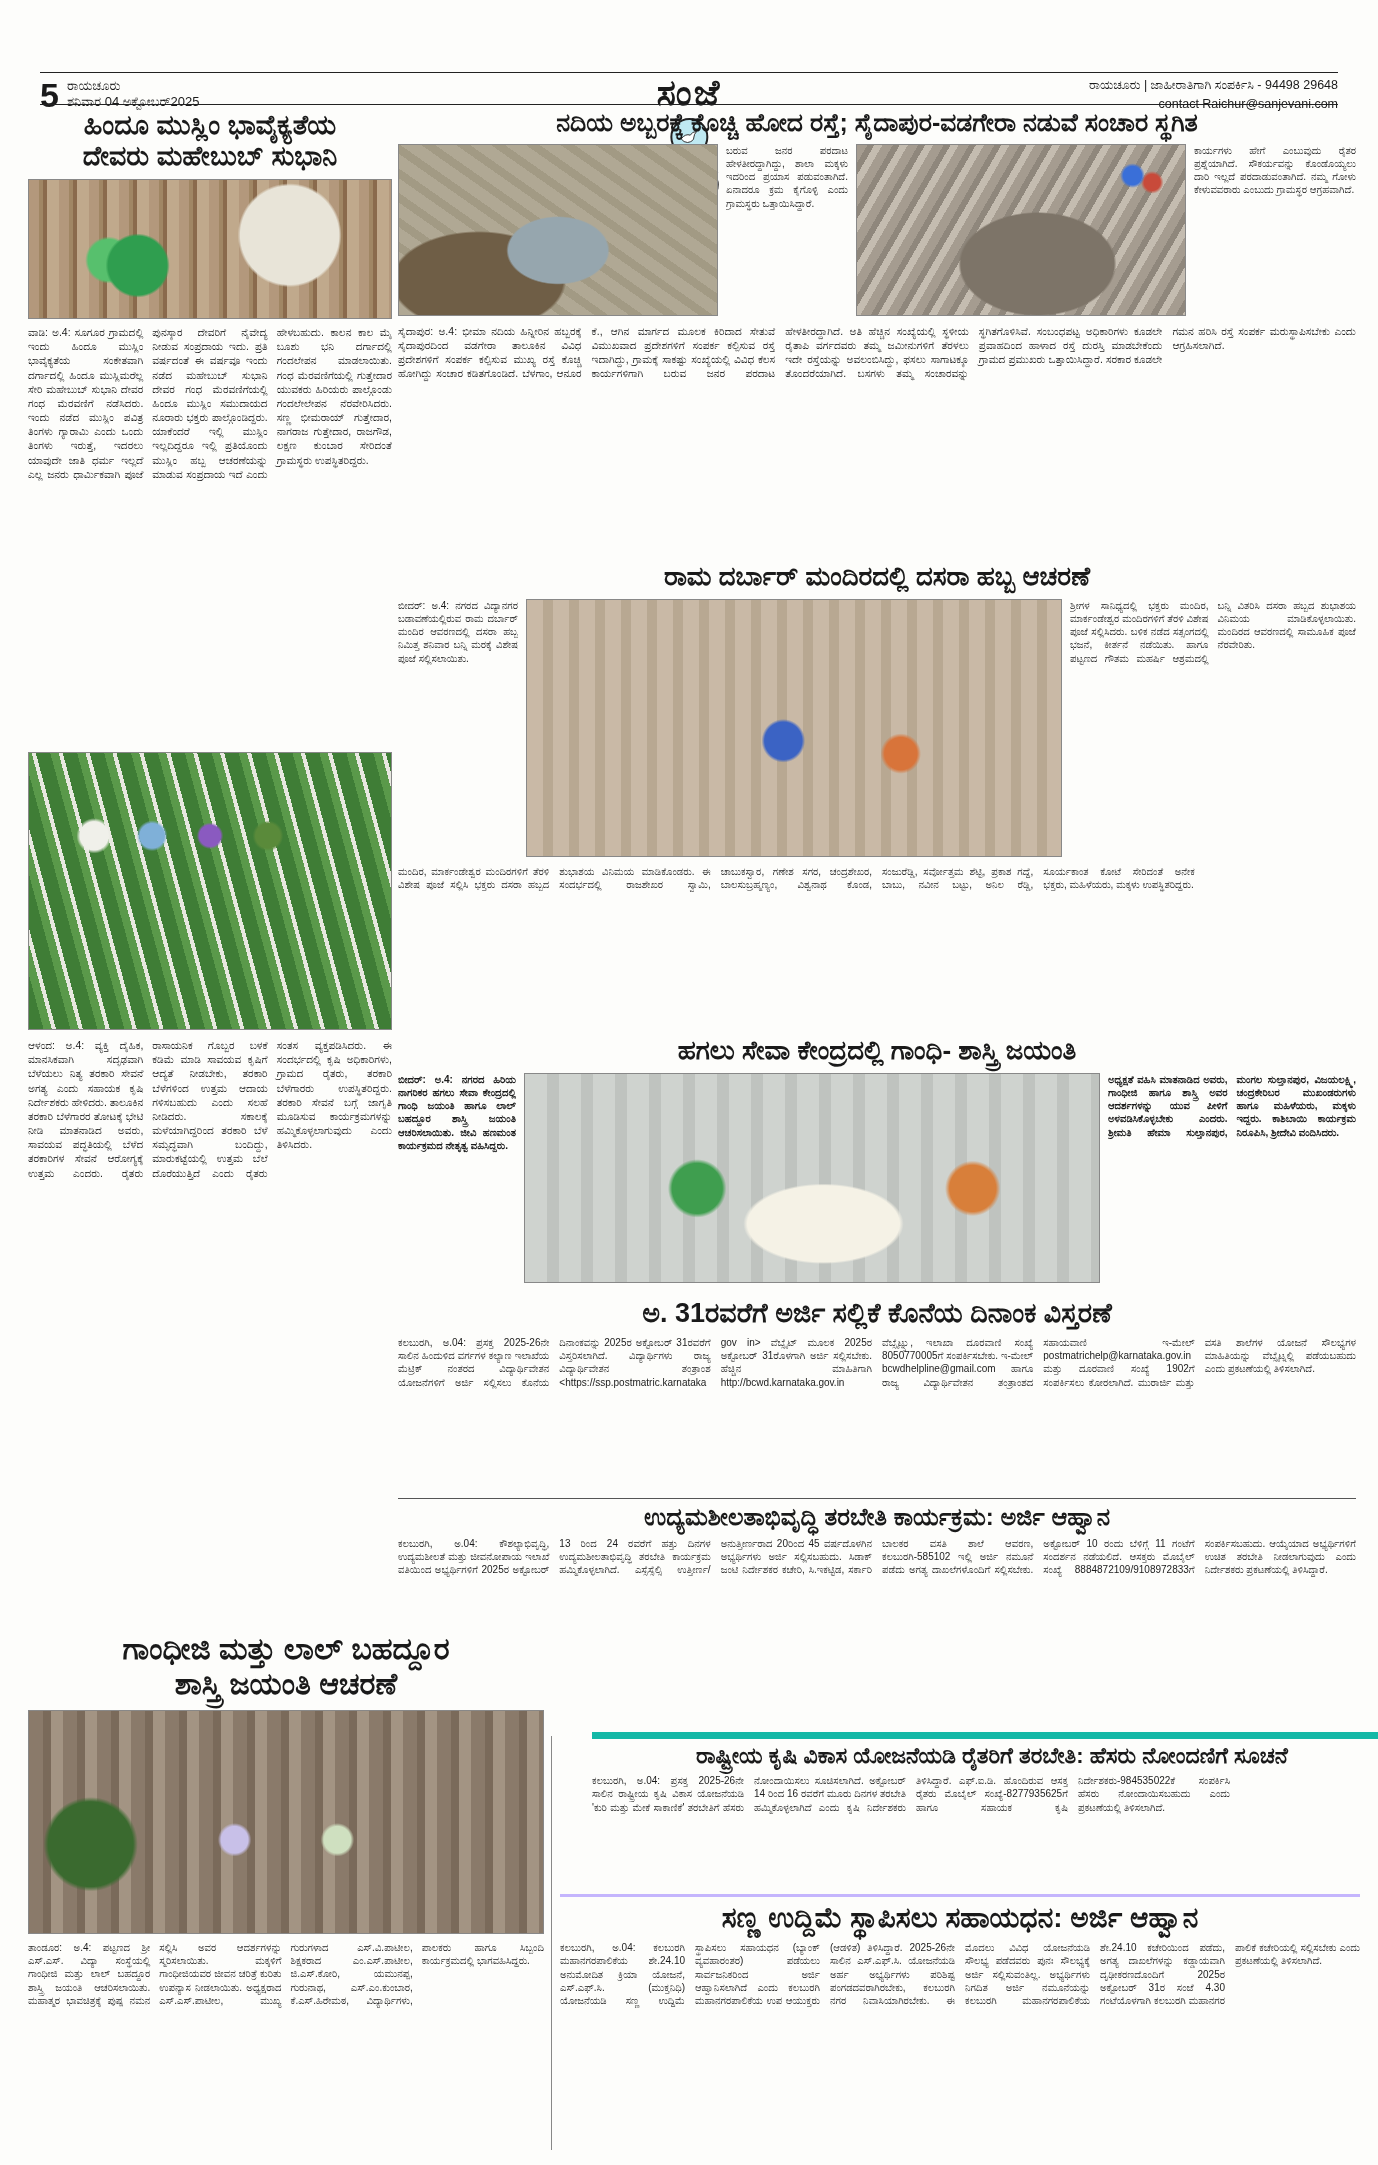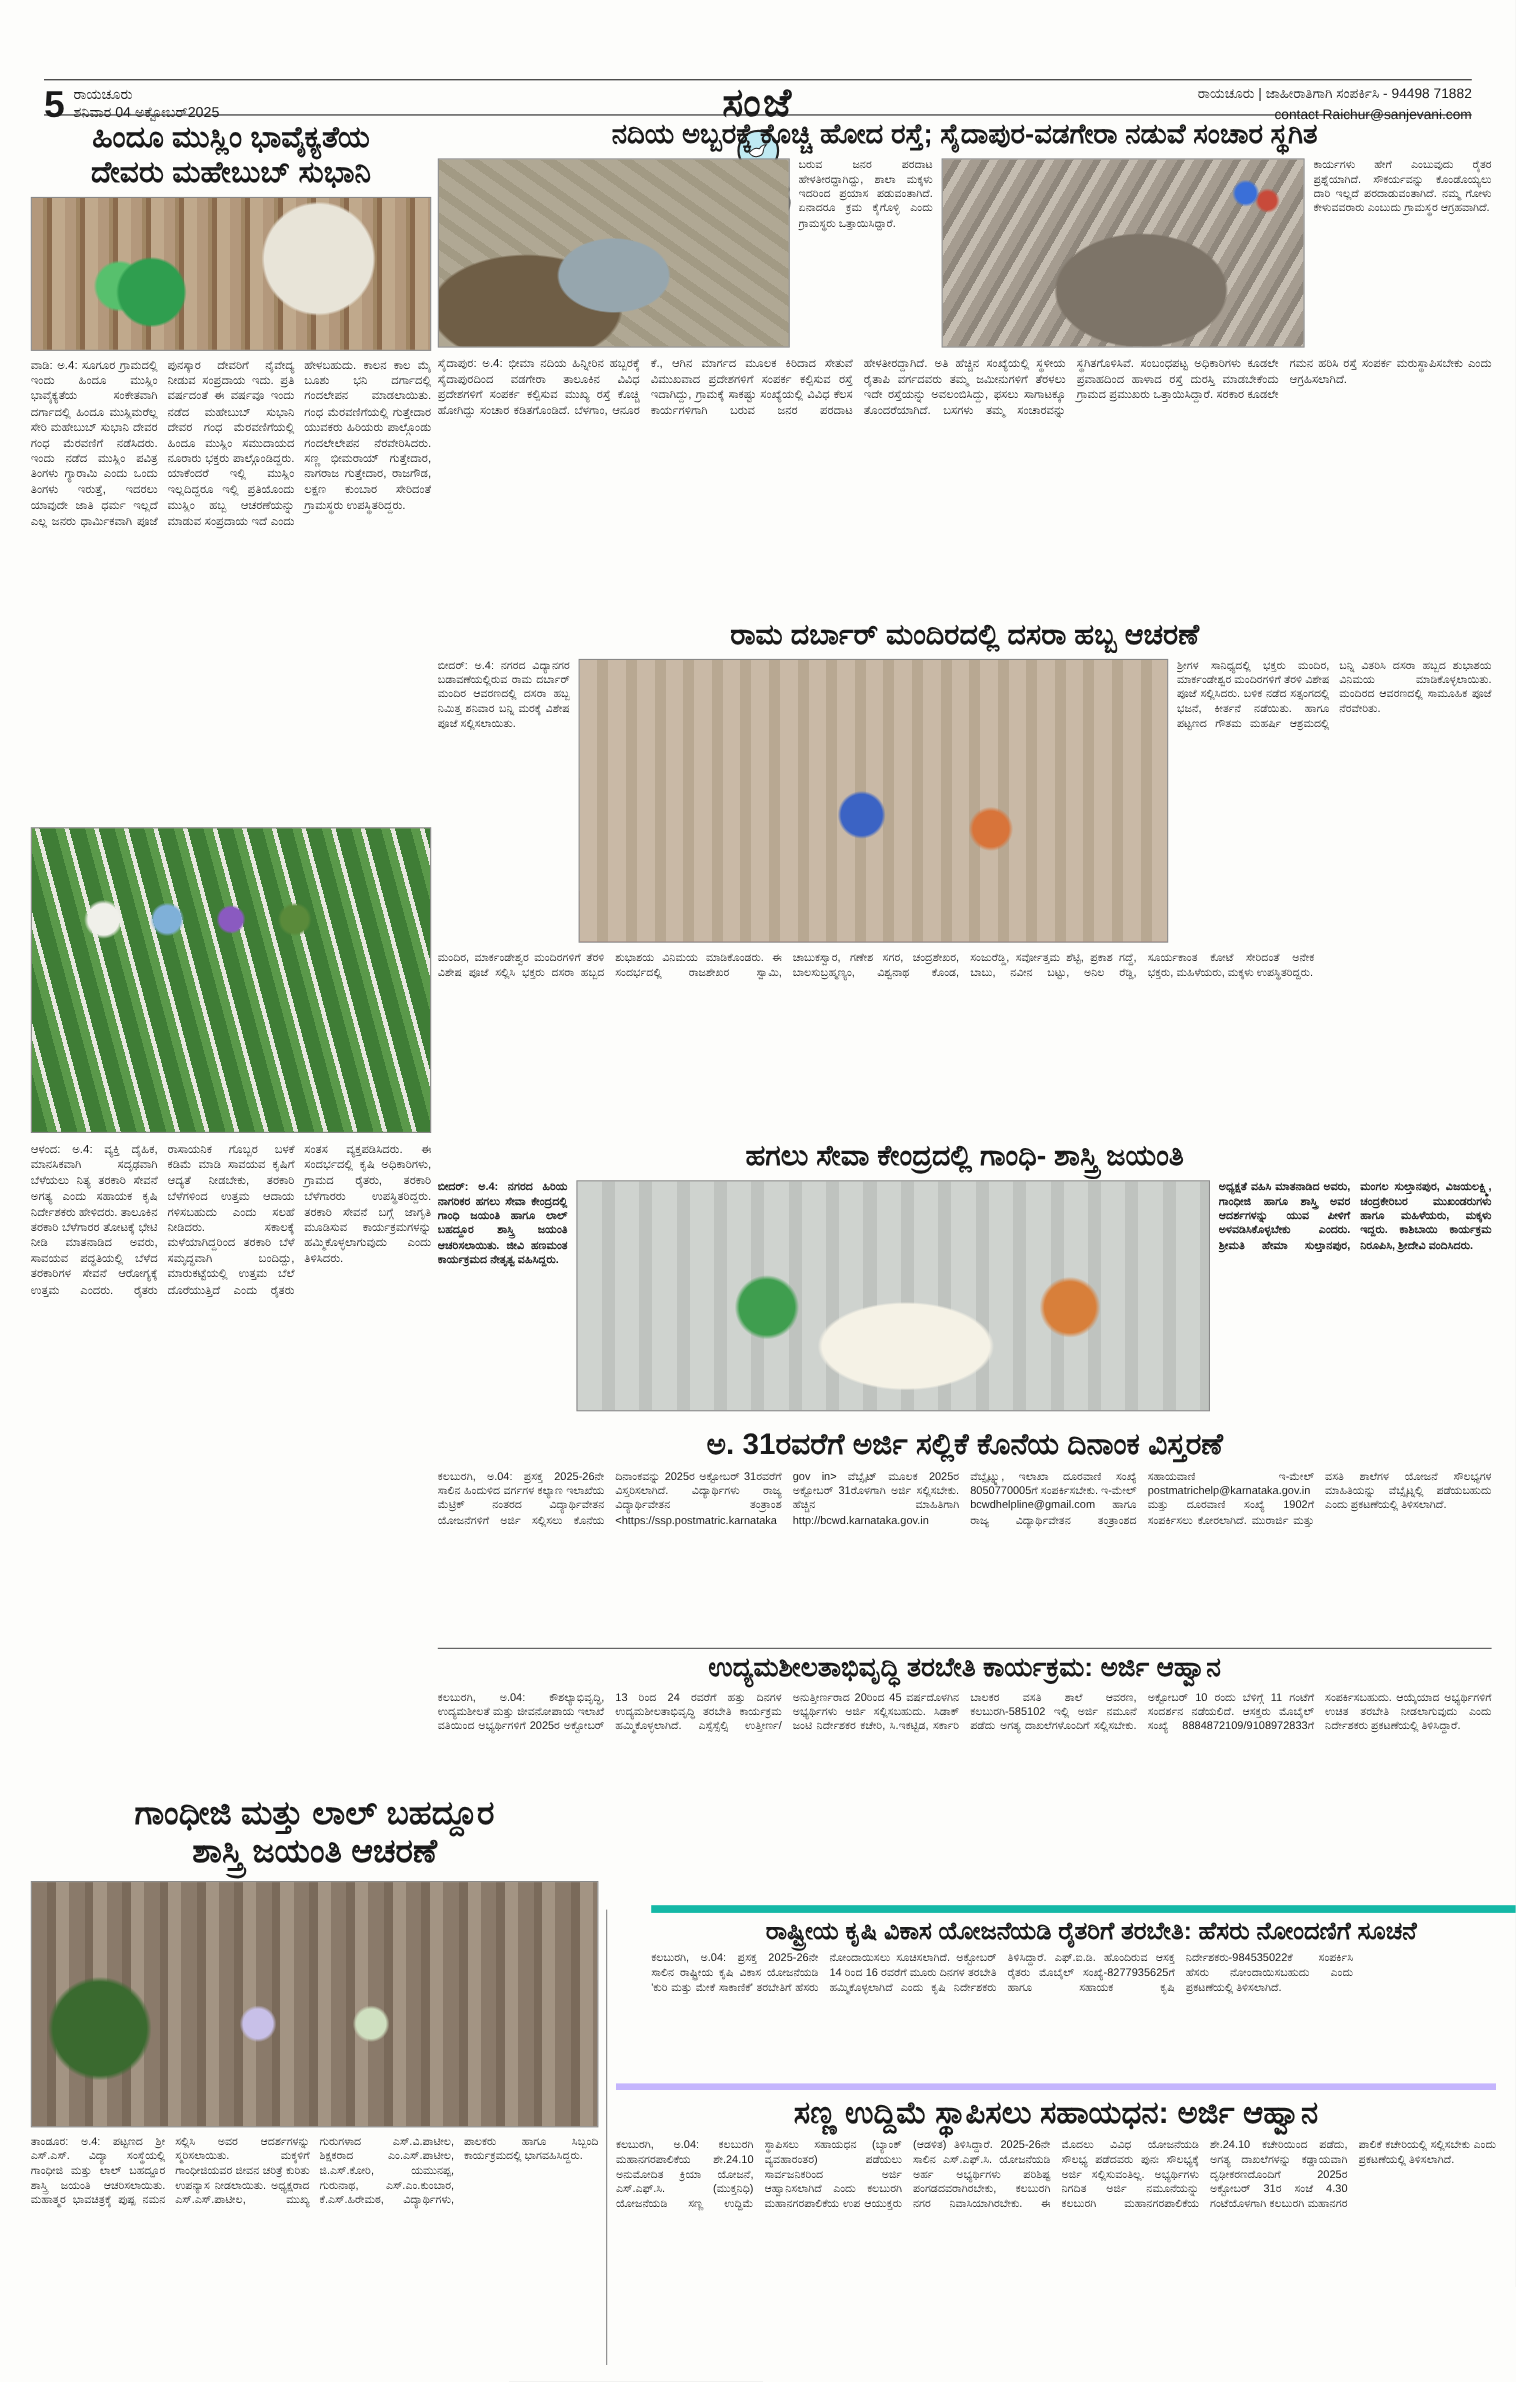--- a/index.html
+++ b/index.html
@@ -103,21 +103,21 @@
     <span>ಸಂಜೆ</span>
     <span class="bird">
       <svg width="22" height="22" viewBox="0 0 24 24">
           <path d="M3 14 Q8 8 13 10 Q15 6 20 6 Q17 9 17 12 Q17 17 10 18 Q6 18 3 14 Z" fill="#ffffff" stroke="#222" stroke-width="1"></path>
         </svg>
     </span>
     <span>ವಾಣಿ</span>
   </div>
 
   <div class="abs contact" style="right:40px;top:76px;">
-    <span>ರಾಯಚೂರು  |  ಜಾಹೀರಾತಿಗಾಗಿ ಸಂಪರ್ಕಿಸಿ - 94498 71882</span><br>
+    <span>ರಾಯಚೂರು  |  ಜಾಹೀರಾತಿಗಾಗಿ ಸಂಪರ್ಕಿಸಿ - 94498 29648</span><br>
     <span>contact Raichur@sanjevani.com</span>
   </div>
 
   <div class="abs rule" style="left:40px;right:40px;top:104px;"></div>
 
   <div class="abs" style="left:28px;top:110px;width:364px;">
     <div class="hl hl-27">
       <div>ಹಿಂದೂ ಮುಸ್ಲಿಂ ಭಾವೈಕ್ಯತೆಯ</div>
       <div>ದೇವರು ಮಹೇಬುಬ್ ಸುಭಾನಿ</div>
     </div>
@@ -179,18 +179,18 @@
     <div class="bt2 c4" style="height:156px;margin-top:7px;">ತಾಂಡೂರ: ಅ.4: ಪಟ್ಟಣದ ಶ್ರೀ ಎಸ್.ಎಸ್. ವಿದ್ಯಾ ಸಂಸ್ಥೆಯಲ್ಲಿ ಗಾಂಧೀಜಿ ಮತ್ತು ಲಾಲ್ ಬಹದ್ದೂರ ಶಾಸ್ತ್ರಿ ಜಯಂತಿ ಆಚರಿಸಲಾಯಿತು. ಮಹಾತ್ಮರ ಭಾವಚಿತ್ರಕ್ಕೆ ಪುಷ್ಪ ನಮನ ಸಲ್ಲಿಸಿ ಅವರ ಆದರ್ಶಗಳನ್ನು ಸ್ಮರಿಸಲಾಯಿತು. ಮಕ್ಕಳಿಗೆ ಗಾಂಧೀಜಿಯವರ ಜೀವನ ಚರಿತ್ರೆ ಕುರಿತು ಉಪನ್ಯಾಸ ನೀಡಲಾಯಿತು. ಅಧ್ಯಕ್ಷರಾದ ಎಸ್.ಎಸ್.ಪಾಟೀಲ, ಮುಖ್ಯ ಗುರುಗಳಾದ ಎಸ್.ವಿ.ಪಾಟೀಲ, ಶಿಕ್ಷಕರಾದ ಎಂ.ಎಸ್.ಪಾಟೀಲ, ಜಿ.ಎಸ್.ಕೋರಿ, ಯಮುನಪ್ಪ, ಗುರುನಾಥ, ಎಸ್.ಎಂ.ಕುಂಬಾರ, ಕೆ.ಎಸ್.ಹಿರೇಮಠ, ವಿದ್ಯಾರ್ಥಿಗಳು, ಪಾಲಕರು ಹಾಗೂ ಸಿಬ್ಬಂದಿ ಕಾರ್ಯಕ್ರಮದಲ್ಲಿ ಭಾಗವಹಿಸಿದ್ದರು.</div>
   </div>
 
   <div class="abs" style="left:551px;top:1736px;height:414px;border-left:1px solid #888;"></div>
 
   <div class="abs" style="left:592px;top:1732px;width:800px;border-top:7px solid #14b8a6;padding-top:4px;">
     <div class="hl hl-22">ರಾಷ್ಟ್ರೀಯ ಕೃಷಿ ವಿಕಾಸ ಯೋಜನೆಯಡಿ ರೈತರಿಗೆ ತರಬೇತಿ: ಹೆಸರು ನೋಂದಣಿಗೆ ಸೂಚನೆ</div>
     <div class="bt2 c5" style="height:118px;margin-top:6px;">ಕಲಬುರಗಿ, ಅ.04: ಪ್ರಸಕ್ತ 2025-26ನೇ ಸಾಲಿನ ರಾಷ್ಟ್ರೀಯ ಕೃಷಿ ವಿಕಾಸ ಯೋಜನೆಯಡಿ 'ಕುರಿ ಮತ್ತು ಮೇಕೆ ಸಾಕಾಣಿಕೆ' ತರಬೇತಿಗೆ ಹೆಸರು ನೋಂದಾಯಿಸಲು ಸೂಚಿಸಲಾಗಿದೆ. ಅಕ್ಟೋಬರ್ 14 ರಿಂದ 16 ರವರೆಗೆ ಮೂರು ದಿನಗಳ ತರಬೇತಿ ಹಮ್ಮಿಕೊಳ್ಳಲಾಗಿದೆ ಎಂದು ಕೃಷಿ ನಿರ್ದೇಶಕರು ತಿಳಿಸಿದ್ದಾರೆ. ಎಫ್.ಐ.ಡಿ. ಹೊಂದಿರುವ ಆಸಕ್ತ ರೈತರು ಮೊಬೈಲ್ ಸಂಖ್ಯೆ-8277935625ಗೆ ಹಾಗೂ ಸಹಾಯಕ ಕೃಷಿ ನಿರ್ದೇಶಕರು-984535022ಕೆ ಸಂಪರ್ಕಿಸಿ ಹೆಸರು ನೋಂದಾಯಿಸಬಹುದು ಎಂದು ಪ್ರಕಟಣೆಯಲ್ಲಿ ತಿಳಿಸಲಾಗಿದೆ.</div>
   </div>
 
-  <div class="abs" style="left:560px;top:1894px;width:800px;border-top:6px solid #c4b5fd;padding-top:5px;">
+  <div class="abs" style="left:560px;top:1894px;width:800px;border-top:3px solid #c4b5fd;padding-top:5px;">
     <div class="hl hl-28">ಸಣ್ಣ ಉದ್ದಿಮೆ ಸ್ಥಾಪಿಸಲು ಸಹಾಯಧನ: ಅರ್ಜಿ ಆಹ್ವಾನ</div>
     <div class="bt2 c6" style="height:196px;margin-top:7px;">ಕಲಬುರಗಿ, ಅ.04: ಕಲಬುರಗಿ ಮಹಾನಗರಪಾಲಿಕೆಯ ಶೇ.24.10 ಅನುಮೋದಿತ ಕ್ರಿಯಾ ಯೋಜನೆ, ಎಸ್.ಎಫ್.ಸಿ. (ಮುಕ್ತನಿಧಿ) ಯೋಜನೆಯಡಿ ಸಣ್ಣ ಉದ್ದಿಮೆ ಸ್ಥಾಪಿಸಲು ಸಹಾಯಧನ (ಬ್ಯಾಂಕ್ ವ್ಯವಹಾರಂತರ) ಪಡೆಯಲು ಸಾರ್ವಜನಿಕರಿಂದ ಅರ್ಜಿ ಆಹ್ವಾನಿಸಲಾಗಿದೆ ಎಂದು ಕಲಬುರಗಿ ಮಹಾನಗರಪಾಲಿಕೆಯ ಉಪ ಆಯುಕ್ತರು (ಆಡಳಿತ) ತಿಳಿಸಿದ್ದಾರೆ. 2025-26ನೇ ಸಾಲಿನ ಎಸ್.ಎಫ್.ಸಿ. ಯೋಜನೆಯಡಿ ಅರ್ಹ ಅಭ್ಯರ್ಥಿಗಳು ಪರಿಶಿಷ್ಟ ಪಂಗಡದವರಾಗಿರಬೇಕು, ಕಲಬುರಗಿ ನಗರ ನಿವಾಸಿಯಾಗಿರಬೇಕು. ಈ ಮೊದಲು ವಿವಿಧ ಯೋಜನೆಯಡಿ ಸೌಲಭ್ಯ ಪಡೆದವರು ಪುನಃ ಸೌಲಭ್ಯಕ್ಕೆ ಅರ್ಜಿ ಸಲ್ಲಿಸುವಂತಿಲ್ಲ. ಅಭ್ಯರ್ಥಿಗಳು ನಿಗದಿತ ಅರ್ಜಿ ನಮೂನೆಯನ್ನು ಕಲಬುರಗಿ ಮಹಾನಗರಪಾಲಿಕೆಯ ಶೇ.24.10 ಕಚೇರಿಯಿಂದ ಪಡೆದು, ಅಗತ್ಯ ದಾಖಲೆಗಳನ್ನು ಕಡ್ಡಾಯವಾಗಿ ದೃಢೀಕರಣದೊಂದಿಗೆ 2025ರ ಅಕ್ಟೋಬರ್ 31ರ ಸಂಜೆ 4.30 ಗಂಟೆಯೊಳಗಾಗಿ ಕಲಬುರಗಿ ಮಹಾನಗರ ಪಾಲಿಕೆ ಕಚೇರಿಯಲ್ಲಿ ಸಲ್ಲಿಸಬೇಕು ಎಂದು ಪ್ರಕಟಣೆಯಲ್ಲಿ ತಿಳಿಸಲಾಗಿದೆ.</div>
   </div>
 
 </div>
 
 </body></html>

